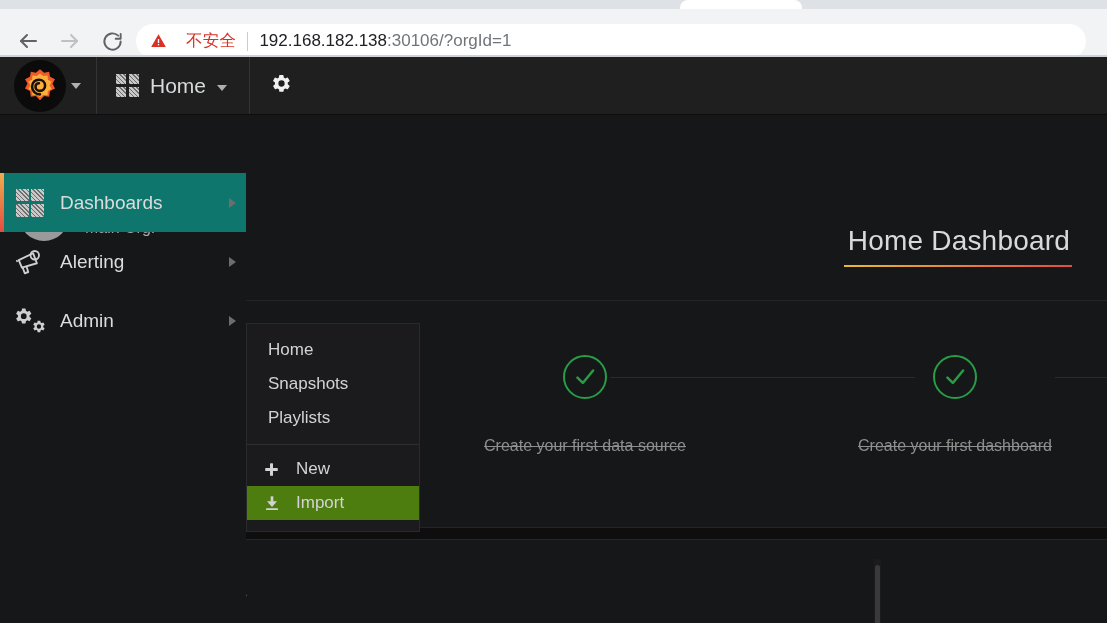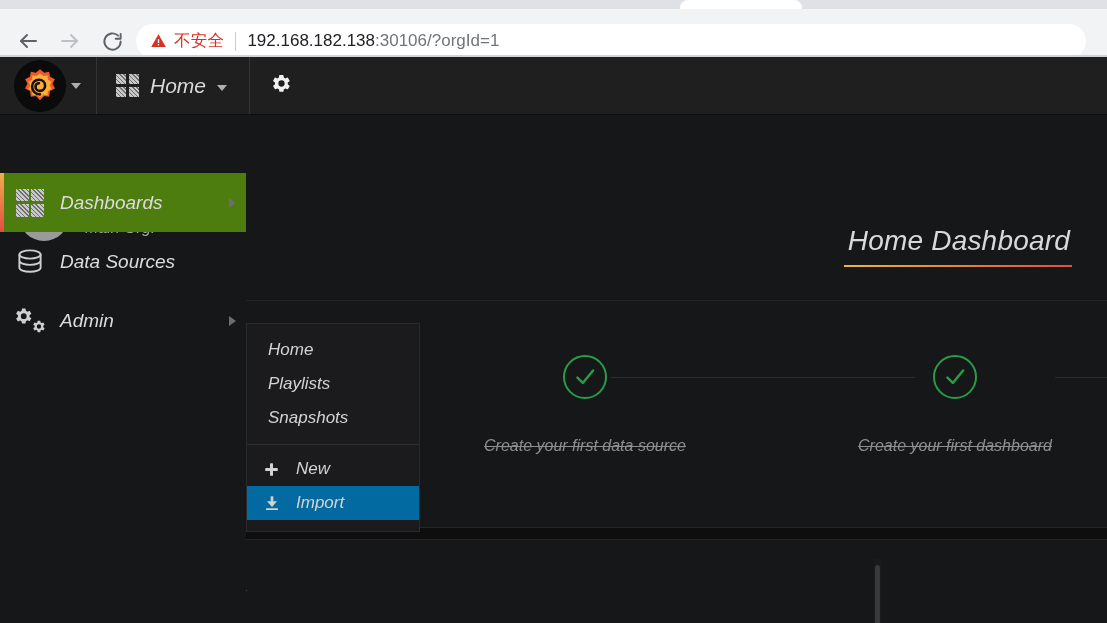--- a/index.html
+++ b/index.html
@@ -58,40 +58,40 @@
   .warn-triangle {
     margin-left: 14px; margin-right: 7px;
     width: 17px; height: 16px;
     display: flex; align-items: center; justify-content: center;
   }
   .insecure-text {
     color: #d93025;
     font-size: 16.5px;
     font-family: "DejaVu Sans", sans-serif;
     letter-spacing: 0.3px;
+    margin-left: 12px;
   }
   .omni-sep {
     margin: 0 11px;
     width: 1px; height: 19px;
     background: #c8ccd0;
   }
   .url-text {
     font-size: 17px;
     color: #202124;
     font-family: "Liberation Sans", sans-serif;
     white-space: nowrap;
   }
   .url-text .dim { color: #70757a; }
 
   
   #grafana-app {
     position: absolute; left: 0; top: 57px;
     width: 881px; height: 566px;
     background: #161719;
-    font-style: italic;
   }
 
   
   .top-navbar {
     position: absolute; left: 0; top: 0;
     width: 1107px; height: 58px;
     background: #1f1f20;
     border-bottom: 1px solid #0d0d0e;
     display: flex; align-items: stretch;
   }
@@ -256,21 +256,21 @@
     border-bottom: 5px solid transparent;
     border-left: 7px solid #6d6d6d;
   }
 
   .menu-item {
     position: relative;
     height: 59px;
     display: flex; align-items: center;
     color: #cfcfcf;
   }
-  .menu-item.active { background: #4d7c0f; }
+  .menu-item.active { background: #0f766e; }
   .menu-item.active::before {
     content: ""; position: absolute; left: 0; top: 0;
     width: 4px; height: 100%;
     background: linear-gradient(to bottom, #f0ad4e, #e24d42);
   }
   .menu-icon {
     width: 60px;
     display: flex; align-items: center; justify-content: center;
     flex: none;
   }
@@ -293,21 +293,21 @@
     z-index: 60;
     padding: 9px 0 0 0;
   }
   .dd-item {
     height: 34px;
     display: flex; align-items: center;
     padding-left: 21px;
     font-size: 17px; color: #d3d3d3;
     white-space: nowrap;
   }
-  .dd-item.highlight { background: #0369a1; }
+  .dd-item.highlight { background: #4d7c0f; }
   .dd-divider {
     margin: 9px 0 7px 0;
     height: 1px; background: #2f2f31;
   }
   .dd-item .dd-icon {
     width: 25px; margin-right: 7px;
     display: flex; align-items: center; justify-content: flex-start;
     flex: none;
   }
   .dd-item.with-icon { padding-left: 17px; }
@@ -468,31 +468,33 @@
             <i></i>
             <i></i>
             <i></i>
             <i></i>
           </span>
       </span>
       <span class="menu-label">Dashboards</span>
       <span class="menu-arrow"></span>
     </div>
 
-
     <div class="menu-item">
       <span class="menu-icon">
-        <svg width="30" height="30" viewBox="0 0 24 24" fill="none" stroke="#cfcfcf" stroke-width="1.5">
-          <ellipse cx="12" cy="6" rx="8.5" ry="3.3"></ellipse>
-          <path d="M3.5 6v5c0 1.8 3.8 3.3 8.5 3.3s8.5-1.5 8.5-3.3V6"></path>
-          <path d="M3.5 11.5v5c0 1.8 3.8 3.3 8.5 3.3s8.5-1.5 8.5-3.3v-5"></path>
-        </svg>
-      </span>
-      <span class="menu-label">Data Sources</span>
-    </div>
+        <svg width="30" height="30" viewBox="0 0 24 24" fill="none" stroke="#cfcfcf" stroke-width="1.5" stroke-linejoin="round">
+          <path d="M3 10.5 L14.5 5 L17.5 13 L5.5 16.5 Z"></path>
+          <circle cx="15.8" cy="6.6" r="3.4"></circle>
+          <path d="M6 16 L7.8 21 L10.6 20 L9.2 15.6"></path>
+          <path d="M2.2 11 L1 11.4"></path>
+        </svg>
+      </span>
+      <span class="menu-label">Alerting</span>
+      <span class="menu-arrow"></span>
+    </div>
+
 
 
     <div class="menu-item">
       <span class="menu-icon">
         <svg width="30" height="30" viewBox="0 0 24 24" fill="#cfcfcf">
           <path d="M11.6 8.8a5.8 5.8 0 0 0 0-1.4l1.5-1.2-1.4-2.4-1.8.75a5.5 5.5 0 0 0-1.2-.7L8.4 2h-2.8l-.3 1.85a5.5 5.5 0 0 0-1.2.7L2.3 3.8.9 6.2l1.5 1.2a5.8 5.8 0 0 0 0 1.4L.9 10l1.4 2.4 1.8-.75a5.5 5.5 0 0 0 1.2.7L5.6 14h2.8l.3-1.85a5.5 5.5 0 0 0 1.2-.7l1.8.75 1.4-2.4zM7 10.4A2.3 2.3 0 1 1 9.3 8.1 2.3 2.3 0 0 1 7 10.4z"></path>
           <path d="M22.6 16.9a4.4 4.4 0 0 0 0-1.1l1.1-.9-1-1.8-1.35.56a4.2 4.2 0 0 0-.9-.52L20.2 11.7h-2.1l-.25 1.4a4.2 4.2 0 0 0-.9.52L15.6 13.1l-1 1.8 1.1.9a4.4 4.4 0 0 0 0 1.1l-1.1.9 1 1.8 1.35-.56a4.2 4.2 0 0 0 .9.52l.25 1.4h2.1l.25-1.4a4.2 4.2 0 0 0 .9-.52l1.35.56 1-1.8zM19.15 18.1a1.75 1.75 0 1 1 1.75-1.75 1.75 1.75 0 0 1-1.75 1.75z"></path>
         </svg>
       </span>
       <span class="menu-label">Admin</span>
@@ -500,24 +502,24 @@
     </div>
 
   </div>
 
   <div class="dropdown">
 
     <div class="dd-item">
       <span>Home</span>
     </div>
     <div class="dd-item">
+      <span>Snapshots</span>
+    </div>
+    <div class="dd-item">
       <span>Playlists</span>
-    </div>
-    <div class="dd-item">
-      <span>Snapshots</span>
     </div>
 
     <div class="dd-divider"></div>
 
     <div class="dd-item with-icon">
       <span class="dd-icon">
         <svg width="15" height="15" viewBox="0 0 24 24" fill="#d3d3d3">
           <rect x="9.6" y="2" width="4.8" height="20" rx="0.6"></rect>
           <rect x="2" y="9.6" width="20" height="4.8" rx="0.6"></rect>
         </svg>

